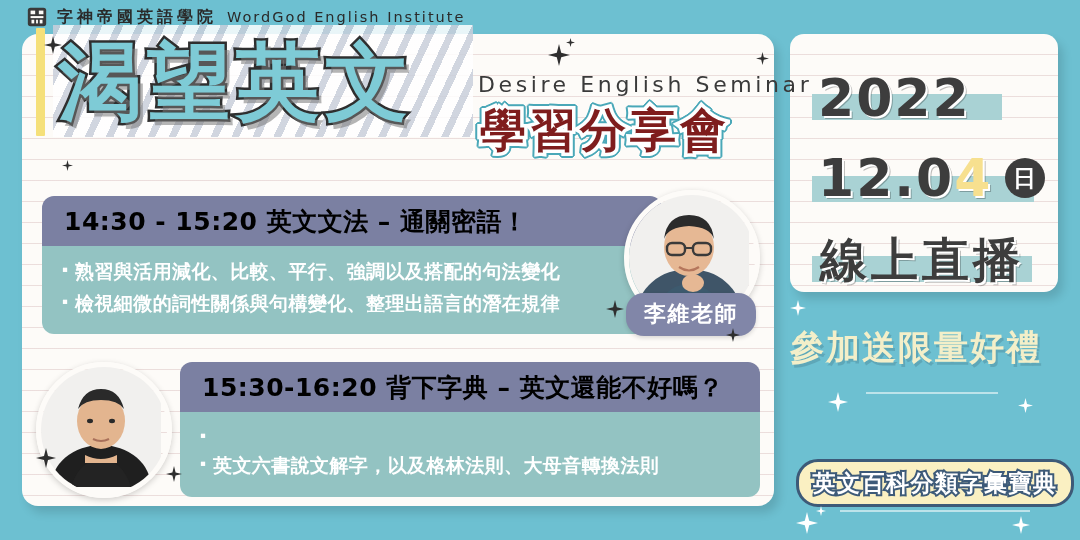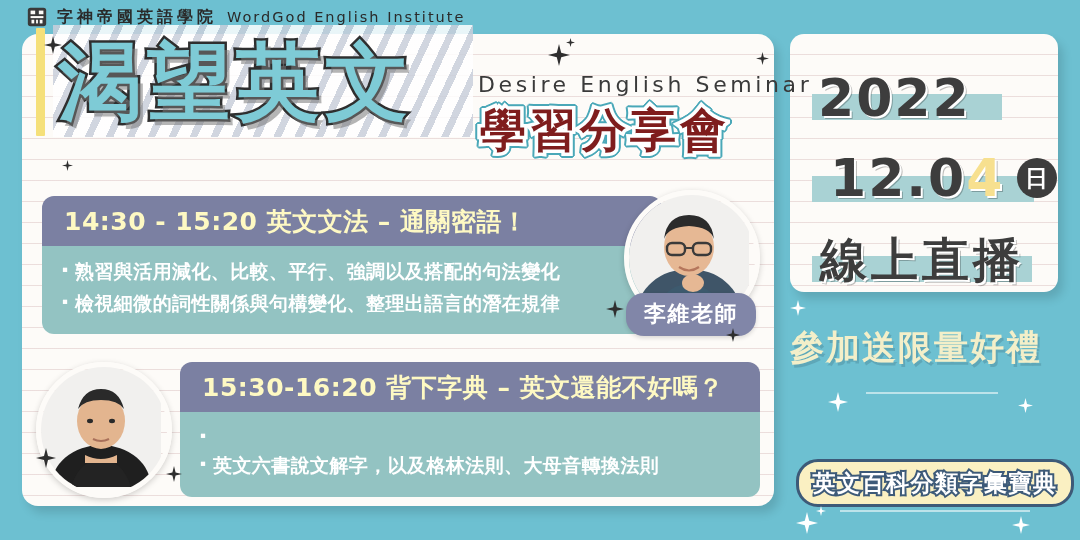--- a/index.html
+++ b/index.html
@@ -66,21 +66,21 @@
     -webkit-text-stroke:7px #ffffff;paint-order:stroke fill;
     filter:drop-shadow(1px 1px 0 #4aa8b8) drop-shadow(-1px -1px 0 #4aa8b8)
            drop-shadow(1px -1px 0 #4aa8b8) drop-shadow(-1px 1px 0 #4aa8b8);}
 
   
   .session{position:absolute;z-index:3;}
   .s1{left:42px;top:196px;width:620px;}
   .s2{left:180px;top:362px;width:580px;}
   .s-head{background:#7b80a2;border-radius:12px 12px 0 0;padding:9px 20px 8px 22px;}
   .s-head-txt{font-family:"DejaVu Sans","Liberation Sans",sans-serif;
-    color:#fef9c3;font-size:25px;font-weight:bold;letter-spacing:.5px;white-space:nowrap;}
+    color:#000000;font-size:25px;font-weight:bold;letter-spacing:.5px;white-space:nowrap;}
   .s-body{background:#93c3c2;border-radius:0 0 12px 12px;padding:9px 18px 12px 20px;}
   .s-li{display:flex;align-items:flex-start;margin:4px 0 6px 0;}
   .s-dot{color:#ffffff;font-size:17px;line-height:1.3;margin-right:7px;}
   .s-li-txt{font-family:"DejaVu Sans","Liberation Sans",sans-serif;
     color:#ffffff;font-size:19px;font-weight:bold;letter-spacing:.4px;line-height:1.35;white-space:nowrap;}
 
   
   .photo{position:absolute;border-radius:50%;overflow:hidden;
     border:5px solid #fdfbf8;box-shadow:0 2px 6px rgba(0,0,0,.18);z-index:5;}
   .p1{left:624px;top:190px;width:126px;height:126px;}
@@ -89,21 +89,21 @@
     padding:6px 18px 7px 18px;z-index:6;box-shadow:0 2px 4px rgba(0,0,0,.14);}
   .n1{left:626px;top:293px;}
   .n2{left:56px;top:457px;}
   .namepill span{font-family:Liberation Mono, monospace;
     color:#ffffff;font-size:22px;font-weight:bold;letter-spacing:1.5px;white-space:nowrap;}
 
   
   .d-row{position:absolute;display:flex;align-items:center;white-space:nowrap;}
   .d-hl{position:absolute;background:#a9d2d4;z-index:1;}
   .d-year{left:28px;top:38px;z-index:2;}
-  .d-date{left:40px;top:118px;z-index:2;}
+  .d-date{left:28px;top:118px;z-index:2;}
   .d-live{left:30px;top:202px;z-index:2;}
   .dnum{font-family:"DejaVu Sans","Liberation Sans",sans-serif;
     font-size:52px;font-weight:bold;color:#3d3d3d;letter-spacing:2px;line-height:1;
     text-shadow:2px 2px 0 #ffffff, 3px 3px 0 rgba(0,0,0,.25);}
   .dnum.accent{color:#f7e08f;}
   .dcn{font-family:"DejaVu Sans","Liberation Sans",sans-serif;
     font-size:47px;font-weight:bold;color:#3d3d3d;letter-spacing:4px;line-height:1;
     text-shadow:2px 2px 0 #ffffff, 3px 3px 0 rgba(0,0,0,.25);}
   .daybadge{width:40px;height:40px;border-radius:50%;background:#3d3d3d;
     display:flex;align-items:center;justify-content:center;margin-left:12px;}

